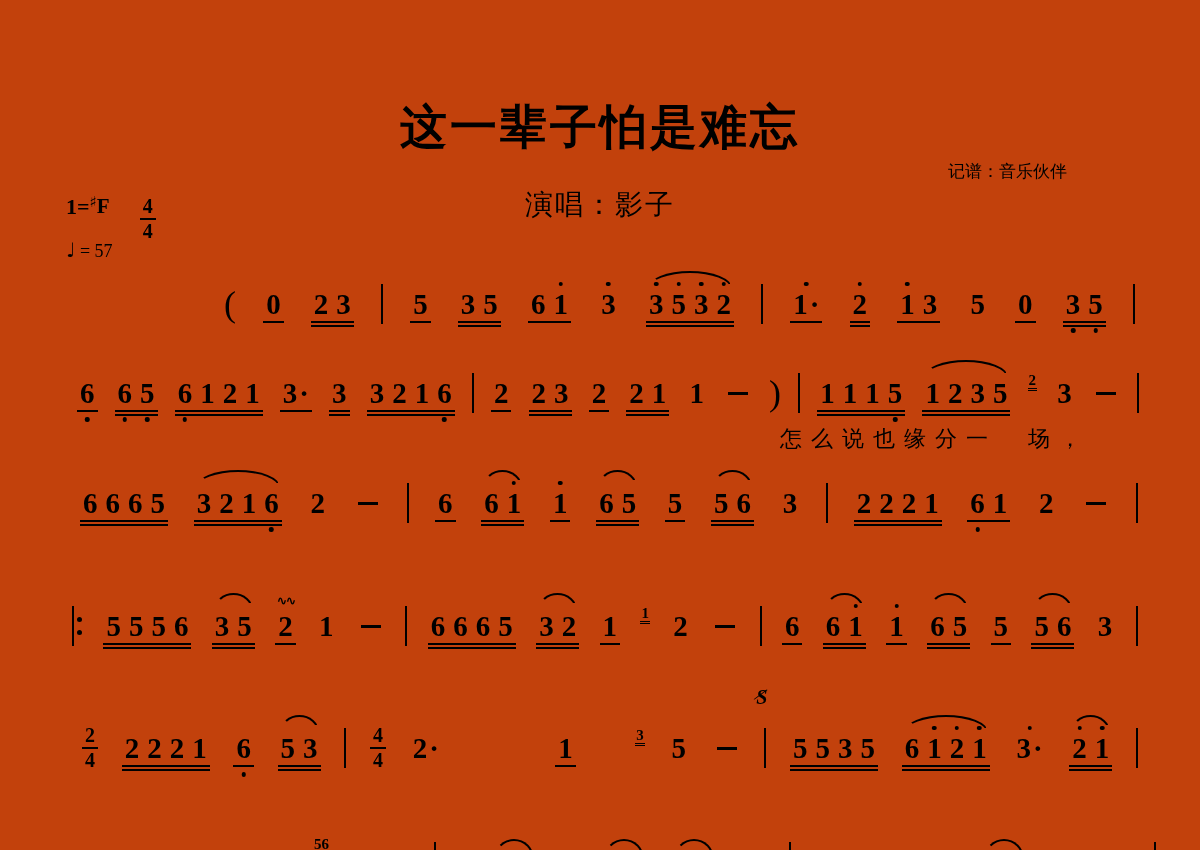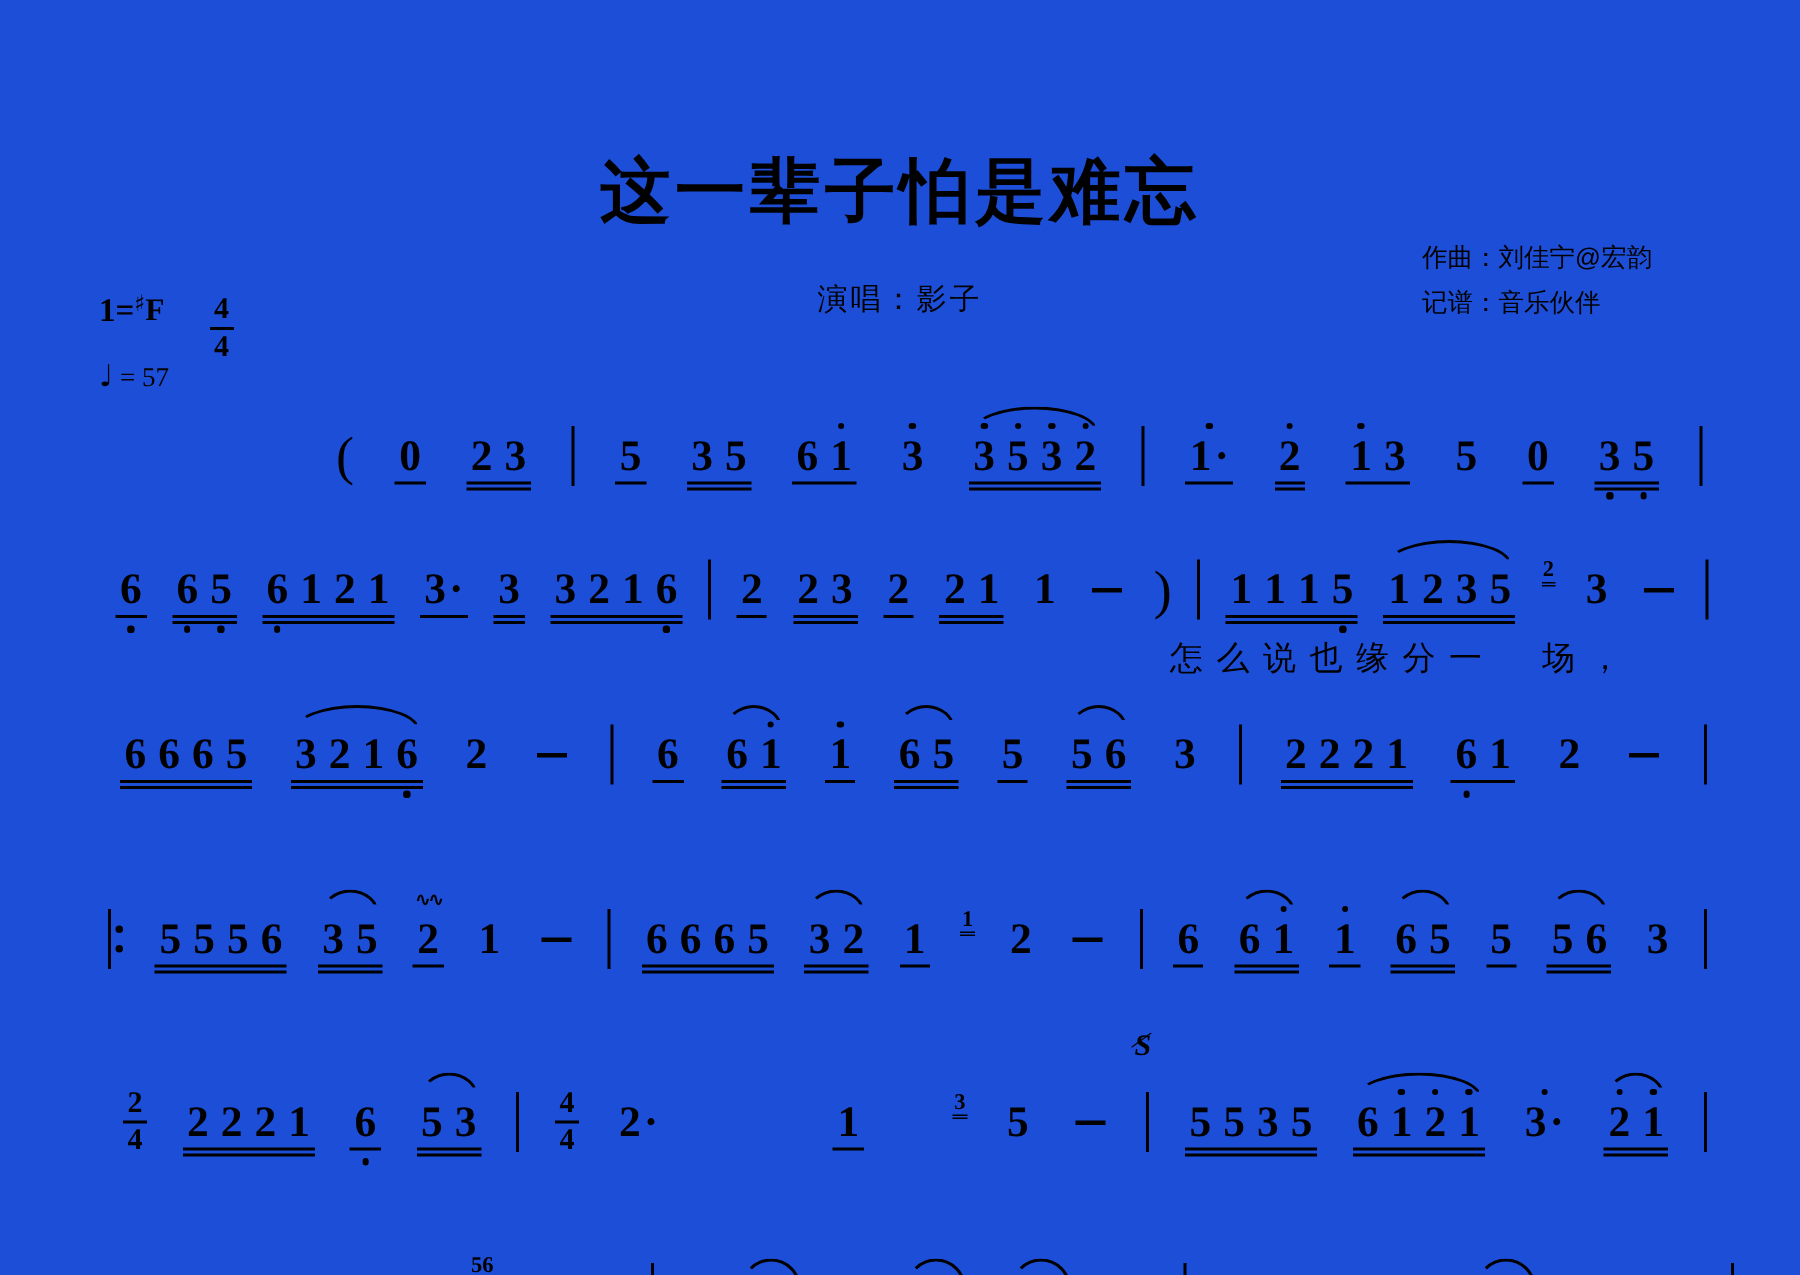--- a/index.html
+++ b/index.html
@@ -1,22 +1,22 @@
 <!DOCTYPE html>
 <html><head>
 <meta charset="utf-8">
 <style>
   html,body{margin:0;padding:0;background:#fff;}
-  #page{position:relative;width:1200px;height:850px;background:#1d4ed8;overflow:hidden;
+  #page{position:relative;width:1200px;height:850px;background:#c2410c;overflow:hidden;
         font-family:"Liberation Serif",serif;color:#000;}
   
   .title{position:absolute;top:96px;left:0;width:100%;text-align:center;
          font-family:"Liberation Sans",sans-serif;font-weight:800;font-size:47px;letter-spacing:3px;}
   .singer{position:absolute;top:186px;left:0;width:100%;text-align:center;
-          font-family:Liberation Serif, serif;font-size:20px;letter-spacing:2px;}
+          font-family:Liberation Serif, serif;font-size:28px;letter-spacing:2px;}
   .credits{position:absolute;top:157px;left:948px;font-family:"Liberation Sans",sans-serif;
            font-size:17px;line-height:29.5px;white-space:nowrap;}
   .keyrow{position:absolute;top:196px;left:66px;display:flex;align-items:flex-start;}
   .keyrow .k1{font-weight:700;font-size:22px;line-height:1;}
   .keyrow .ksharp{font-family:"DejaVu Sans",sans-serif;font-size:15px;font-weight:700;position:relative;top:-3px;}
   .keyrow .ktonic{font-weight:700;font-size:21px;line-height:1;}
   .meter{display:flex;flex-direction:column;align-items:center;margin-left:30px;
          font-weight:700;font-size:20px;line-height:1.05;}
   .meter .a{border-bottom:2px solid #000;padding:0 3px 1px;}
   .meter .b{padding-top:1px;}
@@ -71,21 +71,20 @@
 </style>
 </head>
 <body>
 
 <div id="page">
 
   <div class="title">这一辈子怕是难忘</div>
   <div class="singer">演唱：影子</div>
 
   <div class="credits">
-    <div>作曲：刘佳宁@宏韵</div>
     <div>记谱：音乐伙伴</div>
   </div>
 
   <div class="keyrow">
     <span class="k1">1=</span>
       <span class="ksharp">♯</span>
       <span class="ktonic">F</span>
     <span class="meter">
       <span class="a">4</span>
       <span class="b">4</span>

